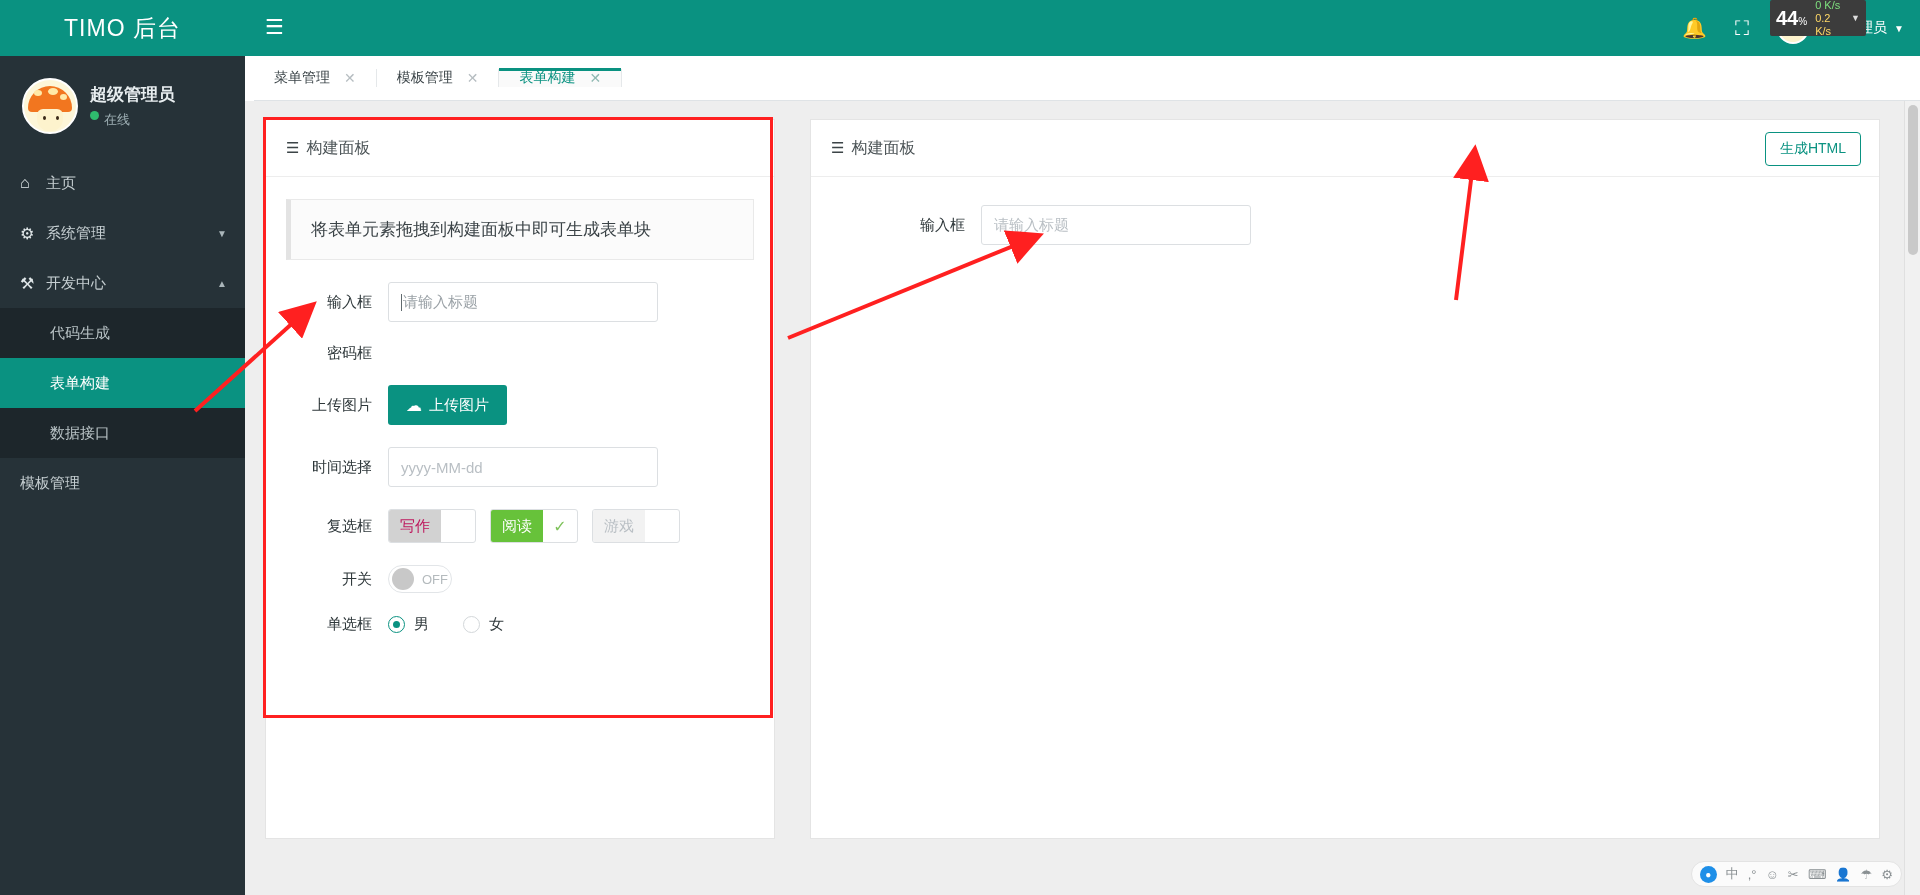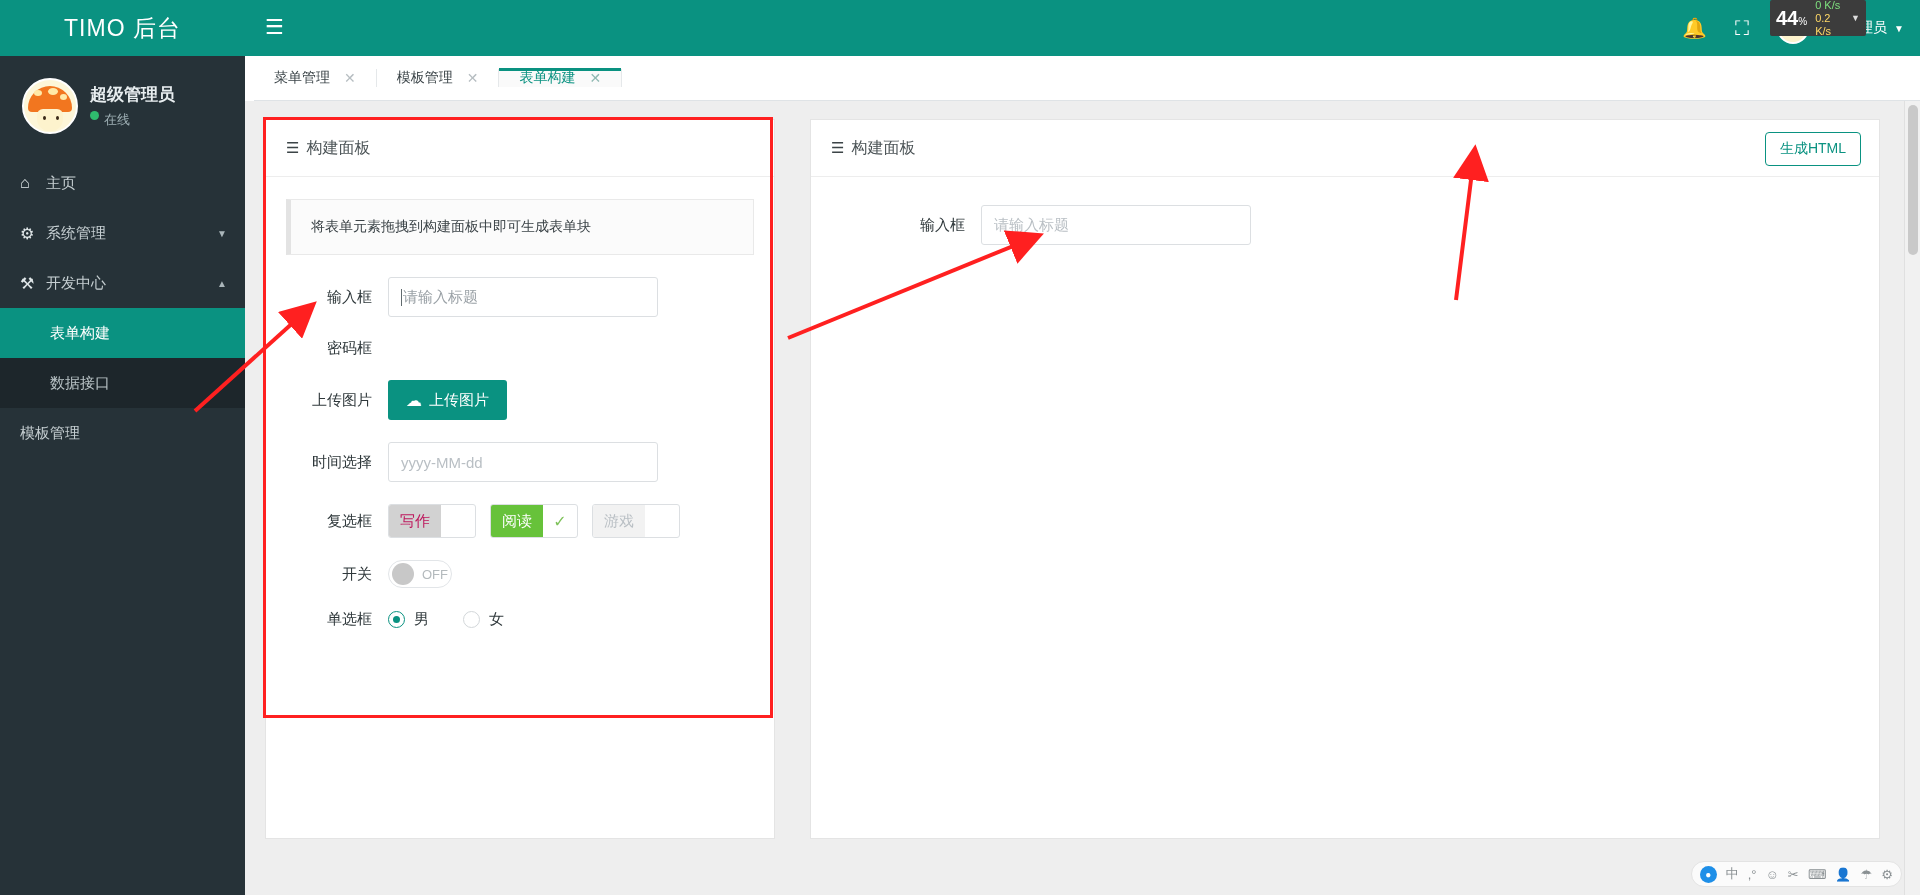--- a/index.html
+++ b/index.html
@@ -115,21 +115,21 @@
     display: flex; align-items: center; padding: 0 20px;
     font-size: 16px; color: #4a5255; position: relative;
   }
   .panel-head .bars { margin-right: 8px; font-size: 15px; color: #3c4447; letter-spacing: -1px; }
 
   
   #panel-left { left: 20px; top: 18px; width: 510px; height: 720px; }
   .hint {
     margin: 22px 20px 0 20px; background: #fbfbfb;
     border: 1px solid #e9e9e9; border-left: 5px solid #e3e3e3;
-    padding: 18px 20px; font-size: 14px; color: #3b4347;
+    padding: 18px 20px; font-size: 17px; color: #3b4347;
   }
   .form-row { display: flex; align-items: center; margin-top: 22px; padding: 0 22px; }
   .form-label {
     width: 100px; text-align: right; padding-right: 16px;
     font-size: 15px; color: #2f383b; flex: none;
   }
   .tinput {
     width: 270px; height: 40px; border: 1px solid #dcdfe2; border-radius: 3px;
     background: #fff; font-size: 15px; color: #b9bfc4;
     display: flex; align-items: center; padding: 0 12px; position: relative;
@@ -266,20 +266,23 @@
         <span>系统管理</span>
         <span class="caret">▼</span>
       </div>
       <div class="nav-item">
         <span class="ico">⚒</span>
         <span>开发中心</span>
         <span class="caret">▲</span>
       </div>
 
       <div class="submenu">
+        <div class="sub-item">
+          <span>代码生成</span>
+        </div>
         <div class="sub-item active">
           <span>表单构建</span>
         </div>
         <div class="sub-item">
           <span>数据接口</span>
         </div>
       </div>
 
       <div class="nav-item plain">
         <span>模板管理</span>

